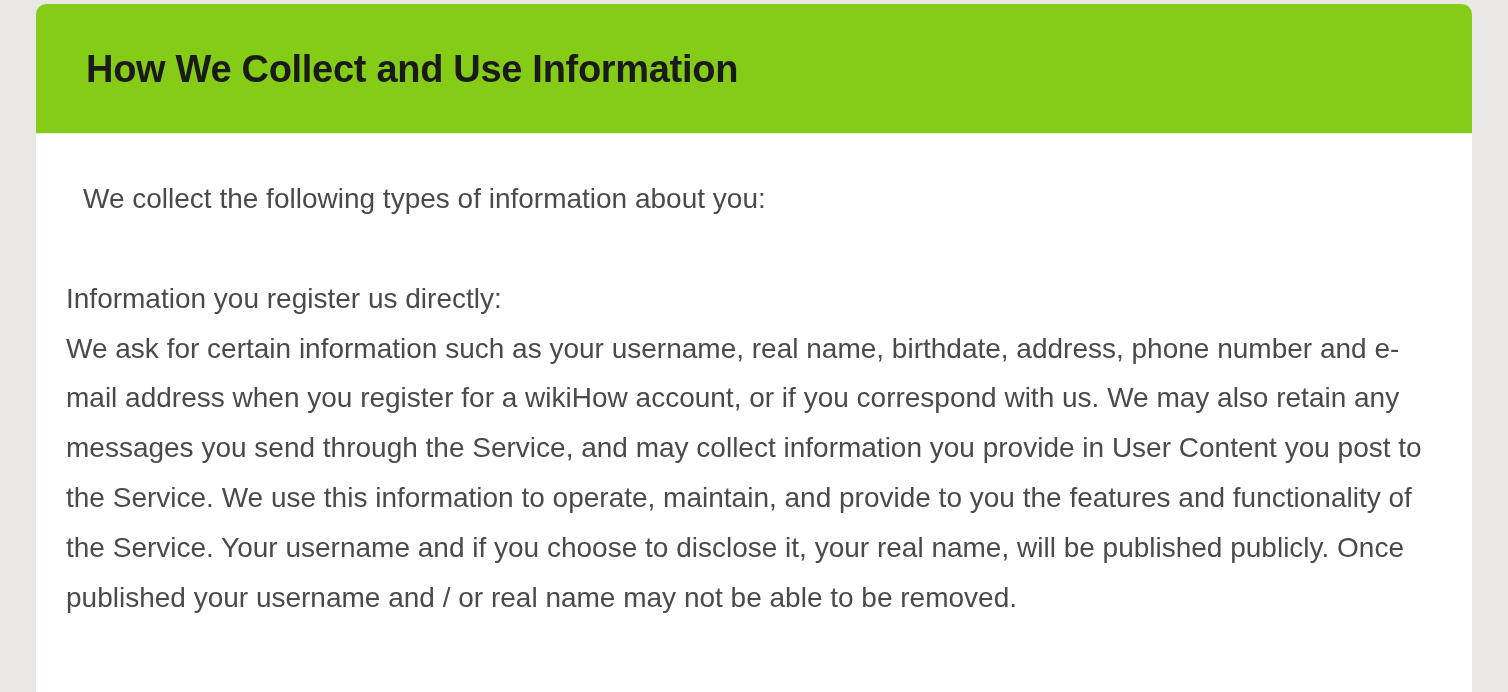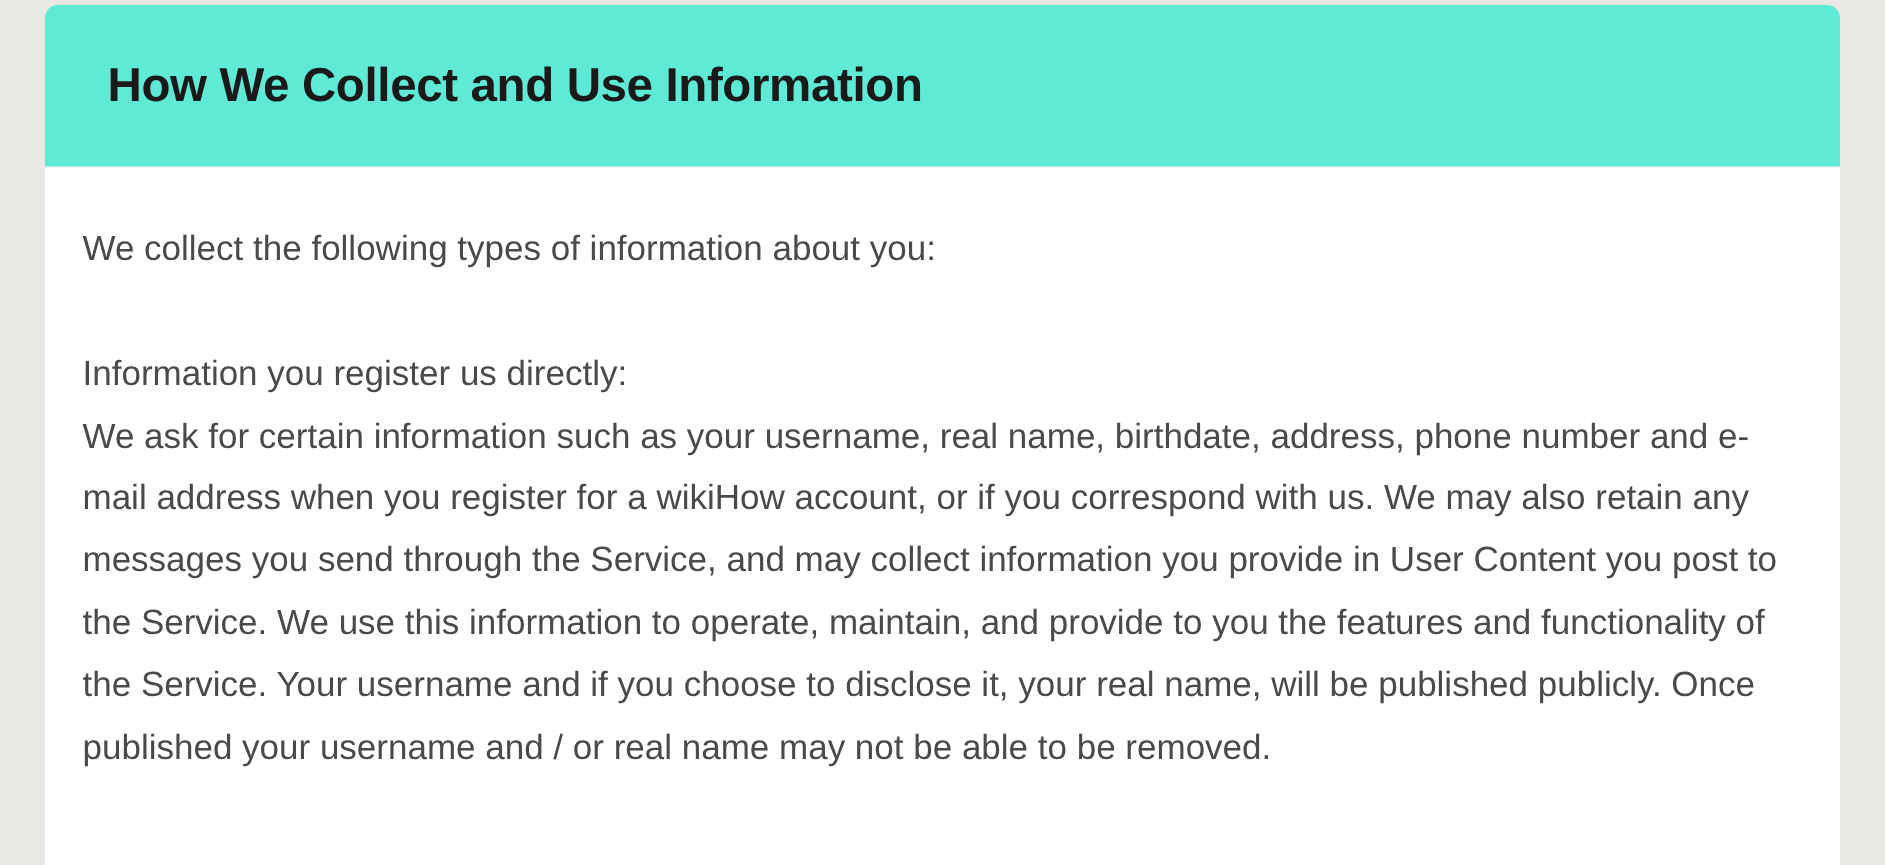--- a/index.html
+++ b/index.html
@@ -16,39 +16,40 @@
       padding: 0 36px 0 36px;
     }
     .card {
       background-color: #ffffff;
       border-radius: 10px 10px 0 0;
       overflow: hidden;
       height: 100%;
       margin-top: 4px;
     }
     .card-header {
-      background-color: #5eead4;
+      background-color: #84cc16;
       padding: 44px 50px 42px 50px;
       border-bottom: 1px solid #e8e6e2;
     }
     .card-title {
       font-size: 38px;
       font-weight: 700;
       color: #1a1a1a;
       letter-spacing: -0.3px;
     }
     .card-body {
       background-color: #ffffff;
       padding: 40px 50px 40px 30px;
       color: #4a4a4a;
       font-size: 28px;
       line-height: 1.78;
     }
     .intro-text {
       margin-bottom: 50px;
+      margin-left: 17px;
     }
     .subheading {
       color: #4a4a4a;
     }
     .body-text {
       color: #4a4a4a;
     }
   </style>
 </head>
 <body>

